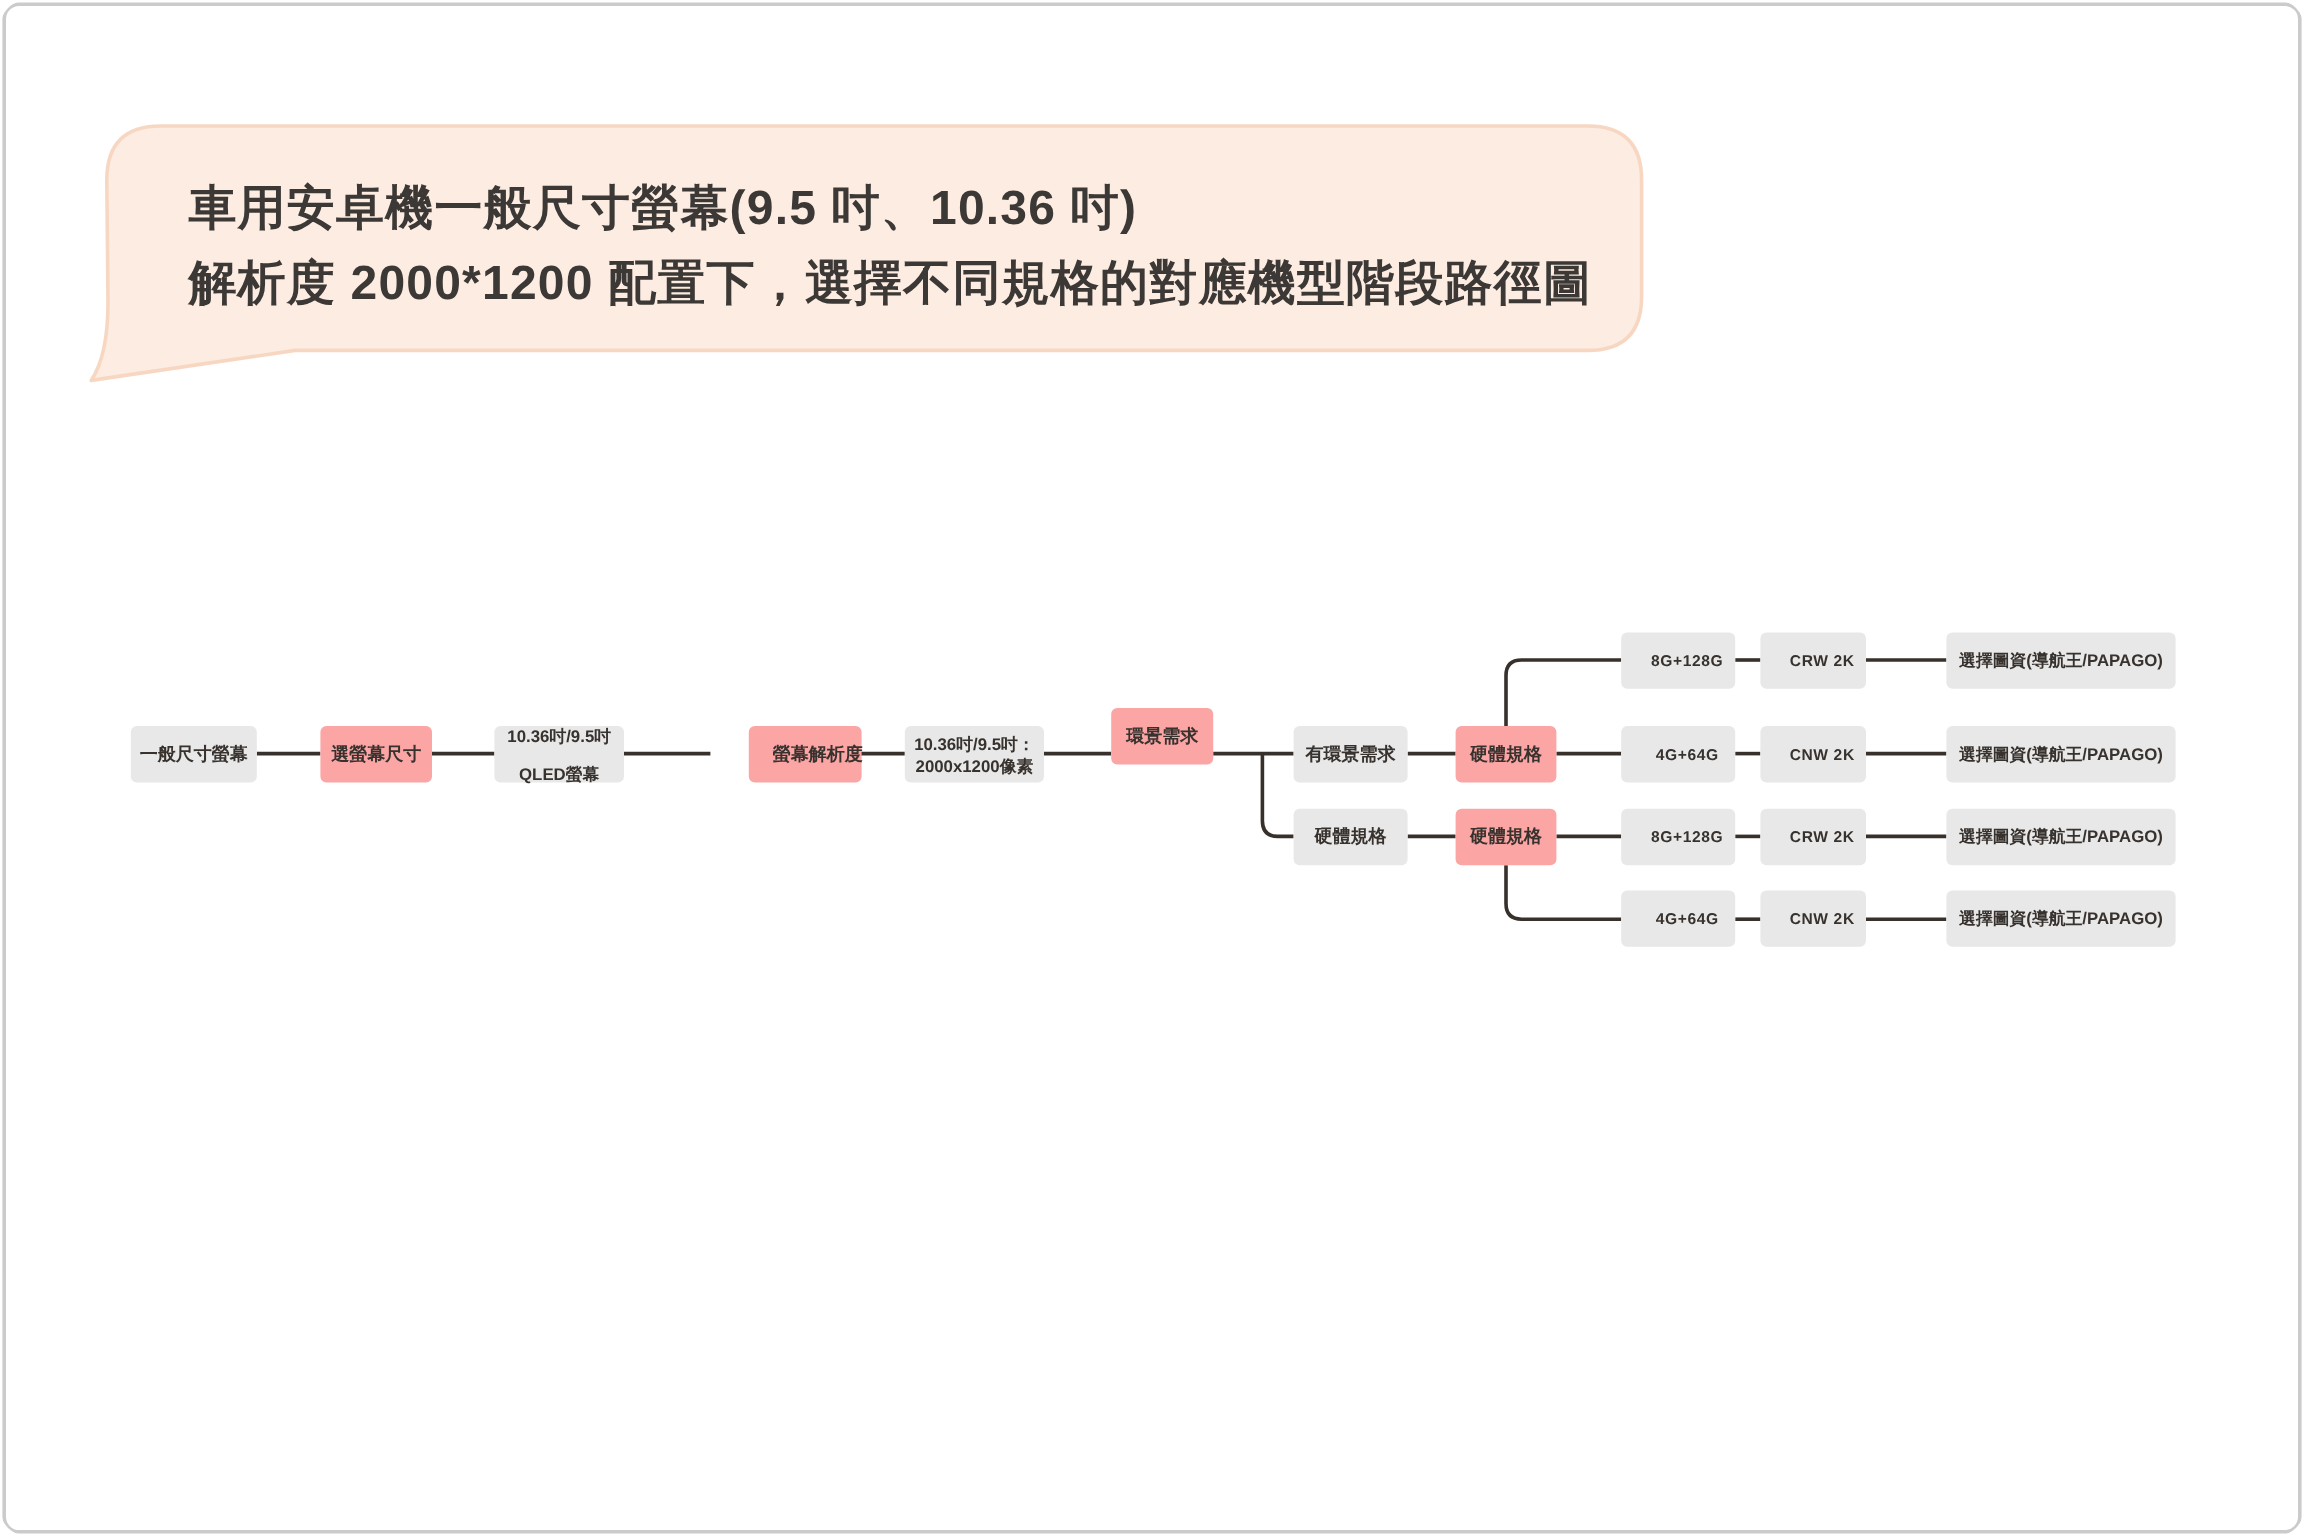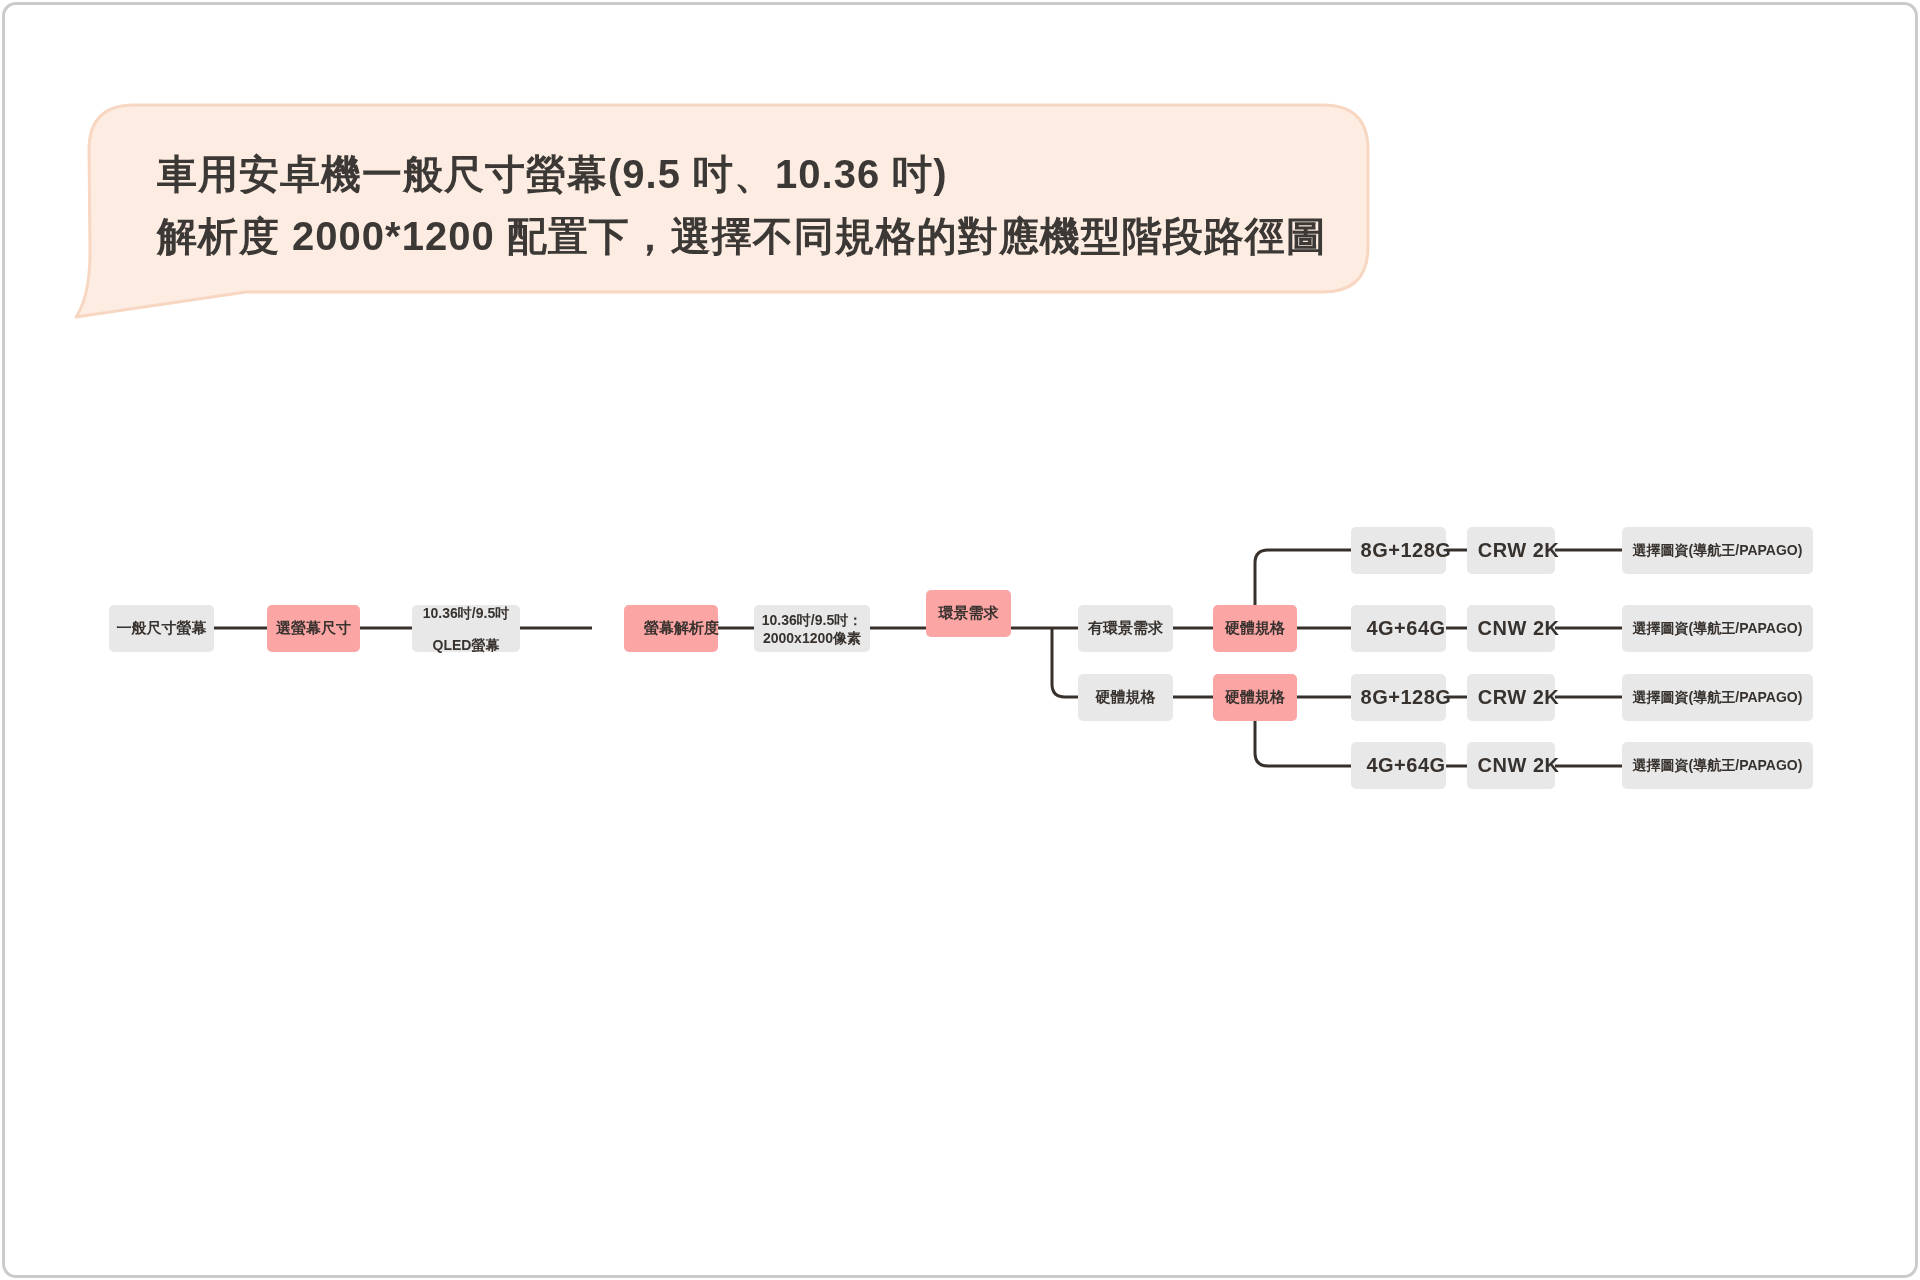--- a/index.html
+++ b/index.html
@@ -2,20 +2,21 @@
 <html><head>
 <meta charset="utf-8">
 <style>
   html,body{margin:0;padding:0;background:#ffffff;}
   .canvas{
     position:relative;
     width:1920px;height:1280px;
     background:#ffffff;
     font-family:"Liberation Sans","DejaVu Sans",sans-serif;
     overflow:hidden;
+    border-radius:23px;
   }
   .frame{
     position:absolute;inset:2px;
     border:3px solid #cbcbcb;
     border-radius:14px;
     pointer-events:none;
   }
   .bubble-svg{position:absolute;left:0;top:0;}
   .title-block{
     position:absolute;left:157px;top:143px;
@@ -33,21 +34,21 @@
     color:#37322e;
     font-weight:bold;
     font-size:15px;
     text-align:center;
     white-space:nowrap;
     box-sizing:border-box;
   }
   .node.gray{background:#e9e8e8;}
   .node.peach{background:#fca5a5;}
   .node.two-line{font-size:14px;line-height:18px;}
-  .node.chip{font-size:20px;letter-spacing:0.5px;padding-left:15px;}
+  .node.chip{font-size:13px;letter-spacing:0.5px;padding-left:15px;}
   .node.map{font-size:14px;letter-spacing:0;}
 </style>
 </head>
 <body>
 
 <div class="canvas">
 
   <svg class="bubble-svg" width="1920" height="1280" viewBox="0 0 1920 1280" aria-hidden="true">
     <path d="M 134 105
              H 1323

